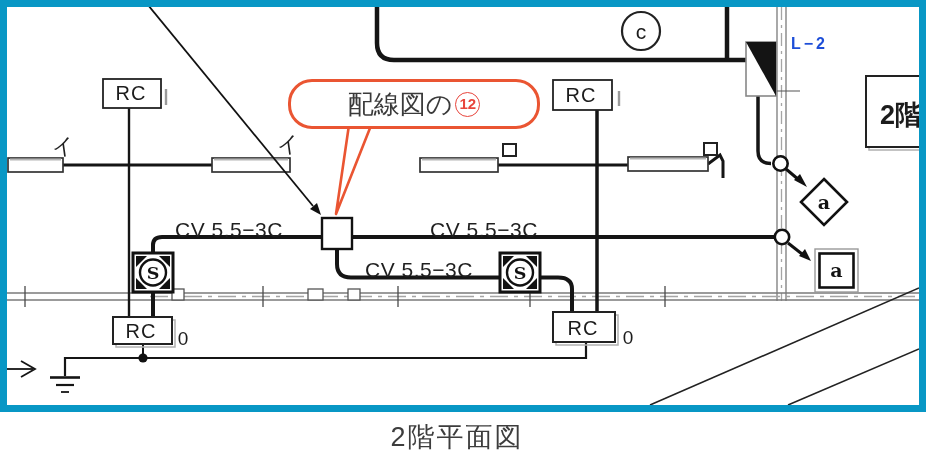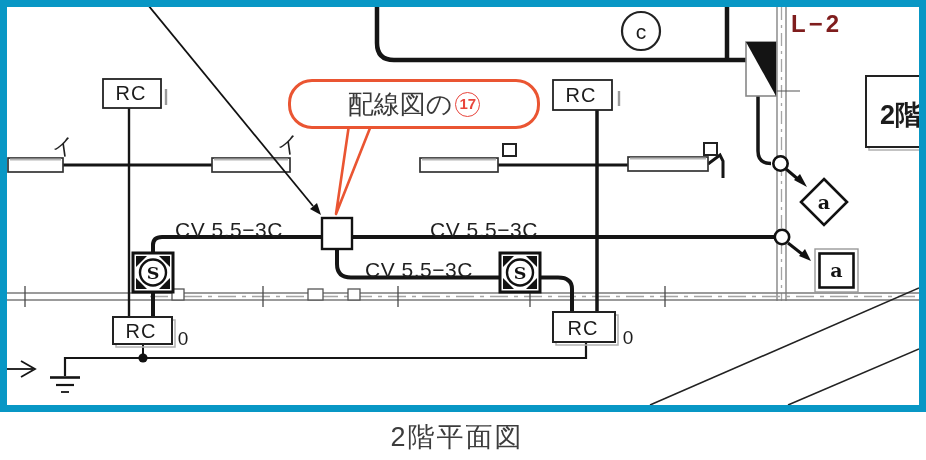--- a/index.html
+++ b/index.html
@@ -8,21 +8,21 @@
   .frame{position:absolute;left:0;top:0;width:926px;height:412px;box-sizing:border-box;
          border:7px solid #0897c5;background:#fff;overflow:hidden;}
   .layer{position:absolute;left:-7px;top:-7px;width:926px;height:412px;}
   svg.diagram{position:absolute;left:0;top:0;}
   .abs{position:absolute;white-space:nowrap;}
   .room-label{left:40px;top:20px;font-size:28px;font-weight:bold;color:#141414;letter-spacing:3px;}
   .cable{font-size:21px;color:#1f1f1f;letter-spacing:0.5px;margin-top:8px;}
   .cable.c-left{left:175px;top:210px;}
   .cable.c-right{left:430px;top:210px;}
   .cable.c-branch{left:365px;top:250px;}
-  .l2{left:791px;top:10px;font-size:24px;font-weight:bold;color:#7f1d1d;letter-spacing:3px;}
+  .l2{left:791px;top:35px;font-size:16px;font-weight:bold;color:#1d4ed8;letter-spacing:3px;}
   .imark{font-size:22px;color:#1f1f1f;transform:rotate(-8deg);}
   .i1{left:52px;top:132px;} .i2{left:277px;top:130px;}
   .callout{left:288px;top:79px;width:246px;height:44px;border:3px solid #ea5532;border-radius:24px;
            background:#fff;display:flex;align-items:center;justify-content:center;gap:3px;
            font-size:26px;color:#3a3a3a;z-index:5;}
   .circled-num{display:inline-block;box-sizing:border-box;width:25px;height:25px;border:1.7px solid #e8453c;
            border-radius:50%;color:#e8453c;font-size:15px;line-height:22px;text-align:center;font-weight:bold;}
   .caption{position:absolute;left:0;right:12px;top:419px;text-align:center;font-size:27px;
            color:#3d3d3d;letter-spacing:2px;}
   .t{font-family:"Liberation Sans",sans-serif;fill:#1c1c1c;}
@@ -206,21 +206,21 @@
           <line x1="148" y1="5" x2="313" y2="206" stroke="#111" stroke-width="1.8"></line>
           <polygon points="321,215 317,203 310,209" fill="#111"></polygon>
         </g>
 
         <polygon points="350,118 374,118 336,214" fill="#fff" stroke="#ea5532" stroke-width="2.6" stroke-linejoin="round"></polygon>
       </svg>
 
 
       <div class="abs callout">
         <span>配線図の</span>
-        <span class="circled-num">17</span>
+        <span class="circled-num">12</span>
       </div>
 
       <div class="abs cable c-left">CV 5.5−3C</div>
       <div class="abs cable c-right">CV 5.5−3C</div>
       <div class="abs cable c-branch">CV 5.5−3C</div>
 
       <div class="abs l2">L−2</div>
 
       <div class="abs imark i1">イ</div>
       <div class="abs imark i2">イ</div>

